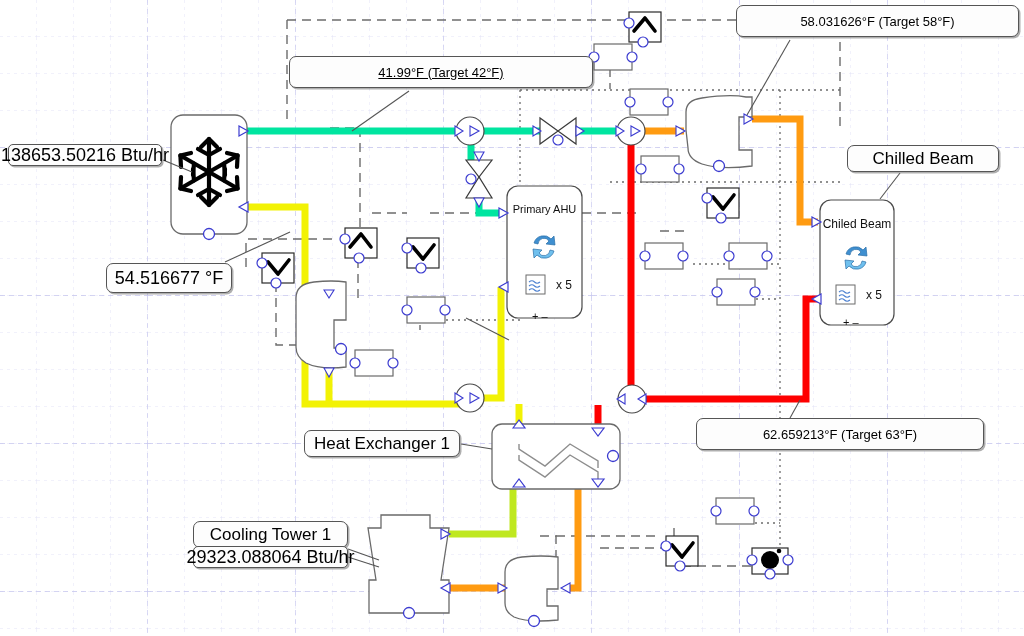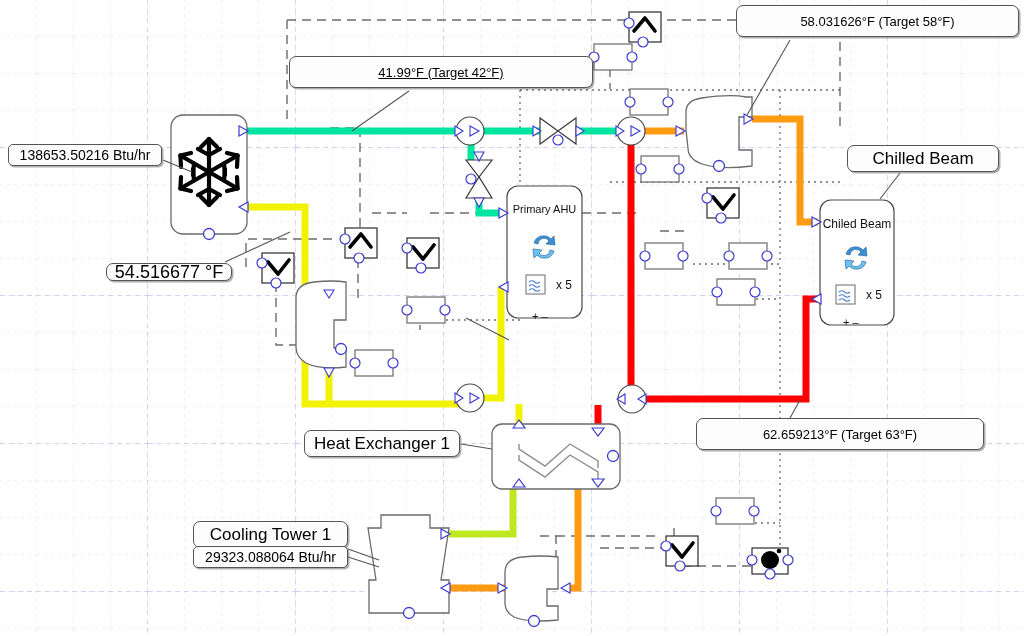--- a/index.html
+++ b/index.html
@@ -44,23 +44,23 @@
     border:1px solid #555;
     border-radius:7px;
     box-shadow:1.5px 1.5px 0 rgba(110,110,110,.55);
     color:#000;
     white-space:nowrap;
     display:flex;align-items:center;justify-content:center;
     padding:0 9px;
     box-sizing:border-box;
   }
   .callout.big{font-size:13px;height:32px;}
-  .callout.mid{font-size:18px;height:18px;}
+  .callout.mid{font-size:18px;height:30px;}
   .callout.name{font-size:17px;height:27px;}
-  .callout.sub{font-size:14px;height:22px;border-radius:5px;}
+  .callout.sub{font-size:18px;height:22px;border-radius:5px;}
   .blk-title{
     position:absolute;left:0;right:0;text-align:center;
     font-size:11px;color:#111;
   }
   .blk-mult{
     position:absolute;font-size:12px;color:#111;
   }
 </style>
 </head>
 <body>

